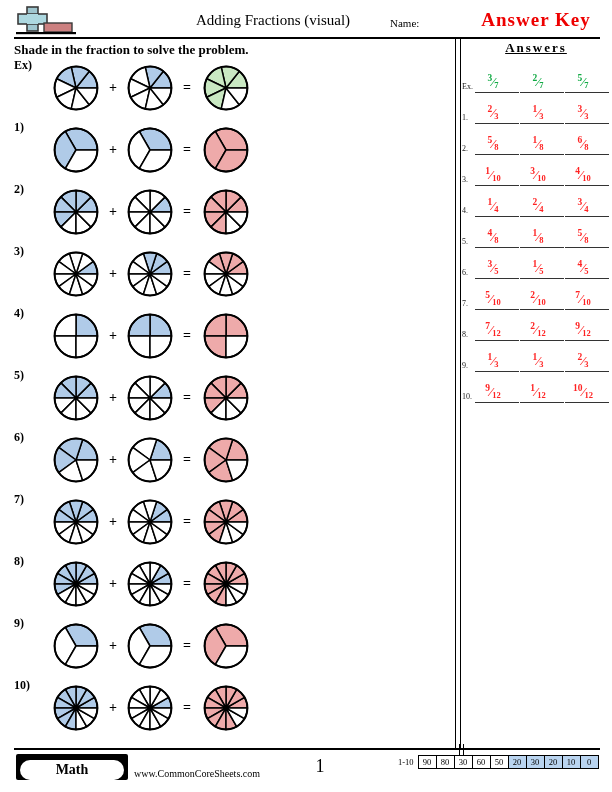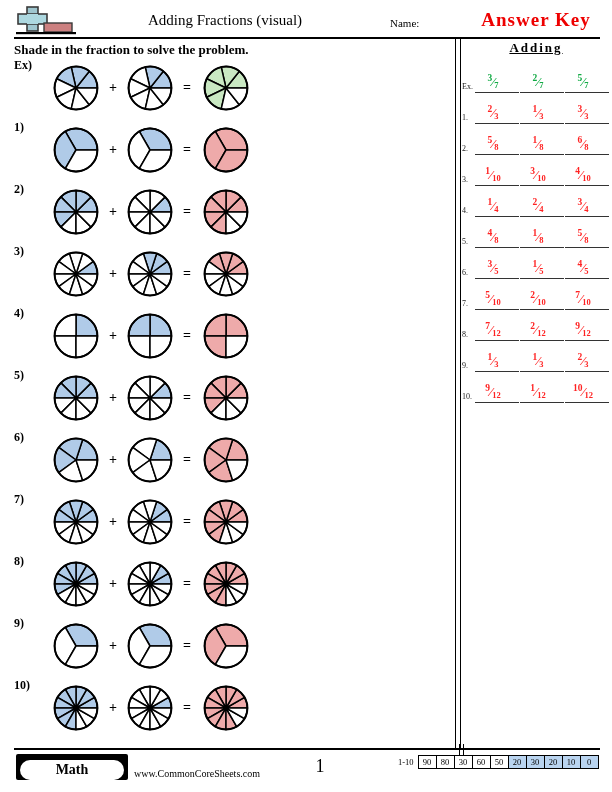--- a/index.html
+++ b/index.html
@@ -29,20 +29,21 @@
     left: 14px; top: 3px;
     width: 64px; height: 34px;
   }
   #title {
     position: absolute;
     left: 0; top: 12px;
     width: 450px;
     text-align: center;
     font-size: 15px;
     font-family: "Liberation Serif", serif;
+    padding-left: 48px;
   }
   #name-label {
     position: absolute;
     left: 390px; top: 17px;
     font-size: 11px;
     font-family: "Liberation Serif", serif;
   }
   #answer-key {
     position: absolute;
     left: 462px; top: 9px;
@@ -769,21 +770,21 @@
             <path d="M 23 23 L 33.70 41.53 A 21.4 21.4 0 0 0 41.53 33.70 Z" fill="#ffffff" stroke="#000000" stroke-width="1.5" stroke-linejoin="round"></path>
             <path d="M 23 23 L 41.53 33.70 A 21.4 21.4 0 0 0 44.40 23.00 Z" fill="#ffffff" stroke="#000000" stroke-width="1.5" stroke-linejoin="round"></path>
             <circle cx="23" cy="23" r="21.4" fill="none" stroke="#000000" stroke-width="2"></circle>
           </svg>
         </div>
       </div>
     </div>
   </div>
 
 <div id="answers-panel">
-  <div id="answers-title">Adding</div>
+  <div id="answers-title">Answers</div>
   <div id="answers-list">
       <div class="ans-row">
         <div class="ans-label">Ex.</div>
         <div class="ans-cells">
           <div class="ans-cell">
             <div class="frac green"><span class="num">3</span><span class="bar">⁄</span><span class="den">7</span></div>
           </div>
           <div class="ans-cell">
             <div class="frac green"><span class="num">2</span><span class="bar">⁄</span><span class="den">7</span></div>
           </div>

